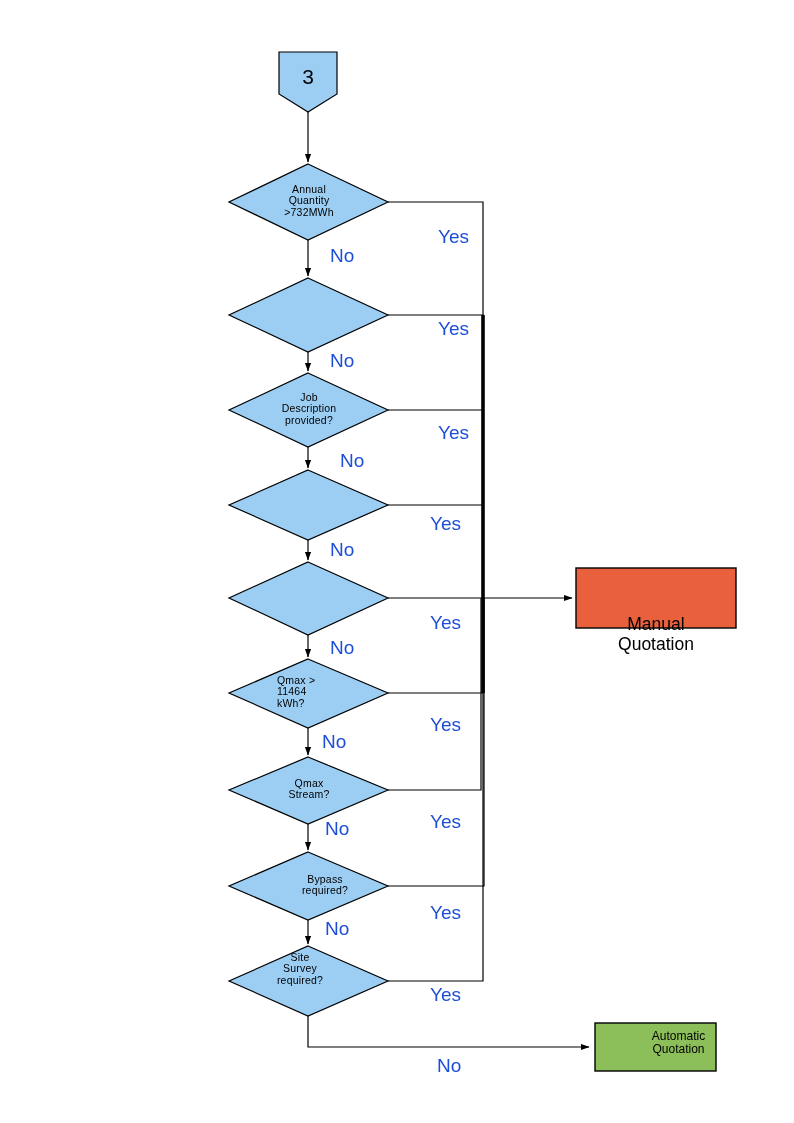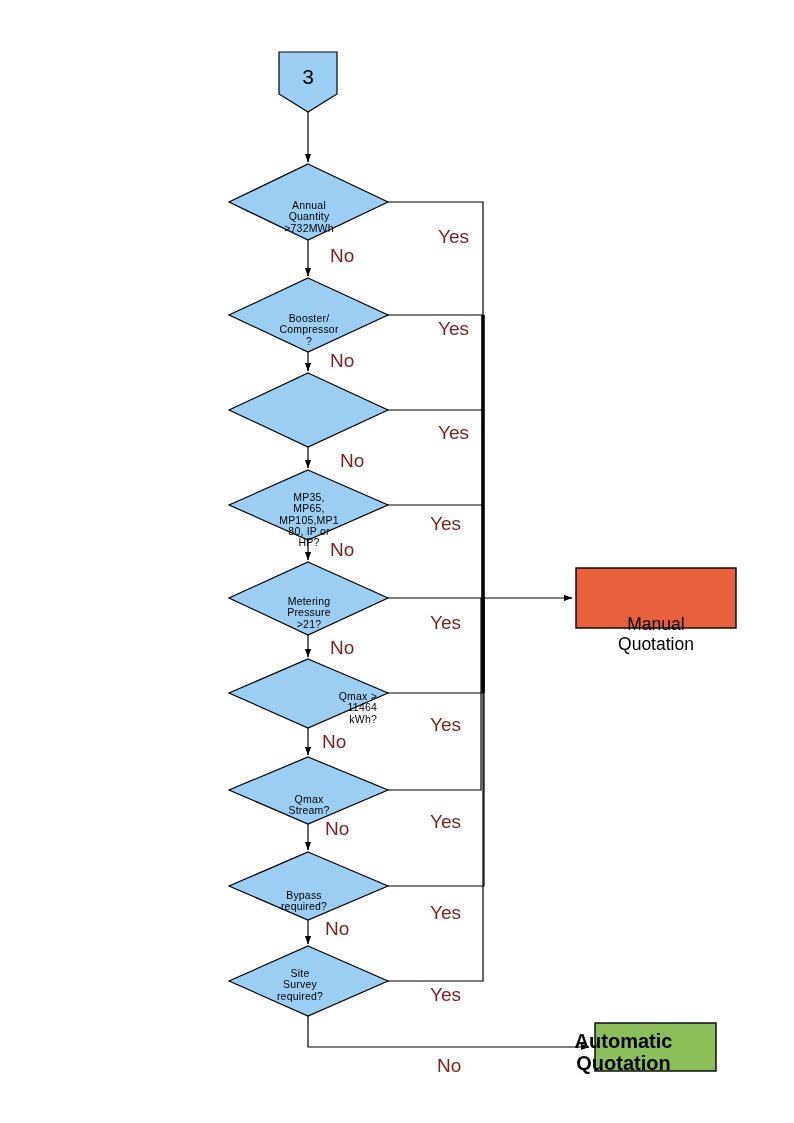--- a/index.html
+++ b/index.html
@@ -29,36 +29,35 @@
     position: absolute;
     text-align: center;
     line-height: 1.08;
     white-space: pre-line;
     pointer-events: none;
     color: #000000;
   }
   .diamond-label {
     font-size: 10.5px;
     letter-spacing: 0.2px;
-    margin-top: 16px;
   }
   .diamond-label.left-align {
-    text-align: right;
+    text-align: left;
   }
   .start-label {
     font-size: 21px;
   }
   .terminal-label {
     font-size: 17.5px;
     line-height: 1.12;
   }
   .edge-label {
     position: absolute;
     font-size: 19px;
-    color: #7f1d1d;
+    color: #1d4ed8;
     white-space: nowrap;
   }
 </style>
 </head>
 <body>
 
 <div id="canvas">
 
   <svg class="layer" viewBox="0 0 794 1123">
     <defs>
@@ -109,53 +108,45 @@
     <rect x="576" y="568" width="160" height="60" fill="#E8613C" stroke="#000000" stroke-width="1.4"></rect>
     <rect x="595" y="1023" width="121" height="48" fill="#8CBF5A" stroke="#000000" stroke-width="1.4"></rect>
   </svg>
 
   <div class="node-text start-label" style="left:279px; top:66px; width:58px;">3</div>
 
   <div class="node-text diamond-label" style="left:243px; top:184px; width:132px;">Annual
 Quantity
 &gt;732MWh</div>
 
-  <div class="node-text diamond-label" style="left:243px; top:297px; width:132px;">Booster/
-Compressor
-?</div>
+
+  <div class="node-text diamond-label" style="left:243px; top:392px; width:132px;">Job
+Description
+provided?</div>
 
 
-  <div class="node-text diamond-label" style="left:248px; top:476px; width:122px;">MP35,
-MP65,
-MP105,MP1
-80, IP or
-HP?</div>
-
-  <div class="node-text diamond-label" style="left:243px; top:580px; width:132px;">Metering
-Pressure
-&gt;21?</div>
 
   <div class="node-text diamond-label left-align" style="left:277px; top:675px; width:100px;">Qmax &gt;
 11464
 kWh?</div>
 
   <div class="node-text diamond-label" style="left:243px; top:778px; width:132px;">Qmax
 Stream?</div>
 
-  <div class="node-text diamond-label" style="left:238px; top:874px; width:132px;">Bypass
+  <div class="node-text diamond-label" style="left:259px; top:874px; width:132px;">Bypass
 required?</div>
 
   <div class="node-text diamond-label" style="left:234px; top:952px; width:132px;">Site
 Survey
 required?</div>
 
   <div class="node-text terminal-label" style="left:576px; top:576px; width:160px;margin-top:39px;">Manual
 Quotation</div>
 
-  <div class="node-text terminal-label" style="left:563px; top:1030px; width:121px; font-size:20px;font-weight:bold;">Automatic
+  <div class="node-text terminal-label" style="left:618px; top:1030px; width:121px; font-size:12px;">Automatic
 Quotation</div>
 
   <div class="edge-label" style="left:438px; top:226px;">Yes</div>
   <div class="edge-label" style="left:438px; top:318px;">Yes</div>
   <div class="edge-label" style="left:438px; top:422px;">Yes</div>
   <div class="edge-label" style="left:430px; top:513px;">Yes</div>
   <div class="edge-label" style="left:430px; top:612px;">Yes</div>
   <div class="edge-label" style="left:430px; top:714px;">Yes</div>
   <div class="edge-label" style="left:430px; top:811px;">Yes</div>
   <div class="edge-label" style="left:430px; top:902px;">Yes</div>

